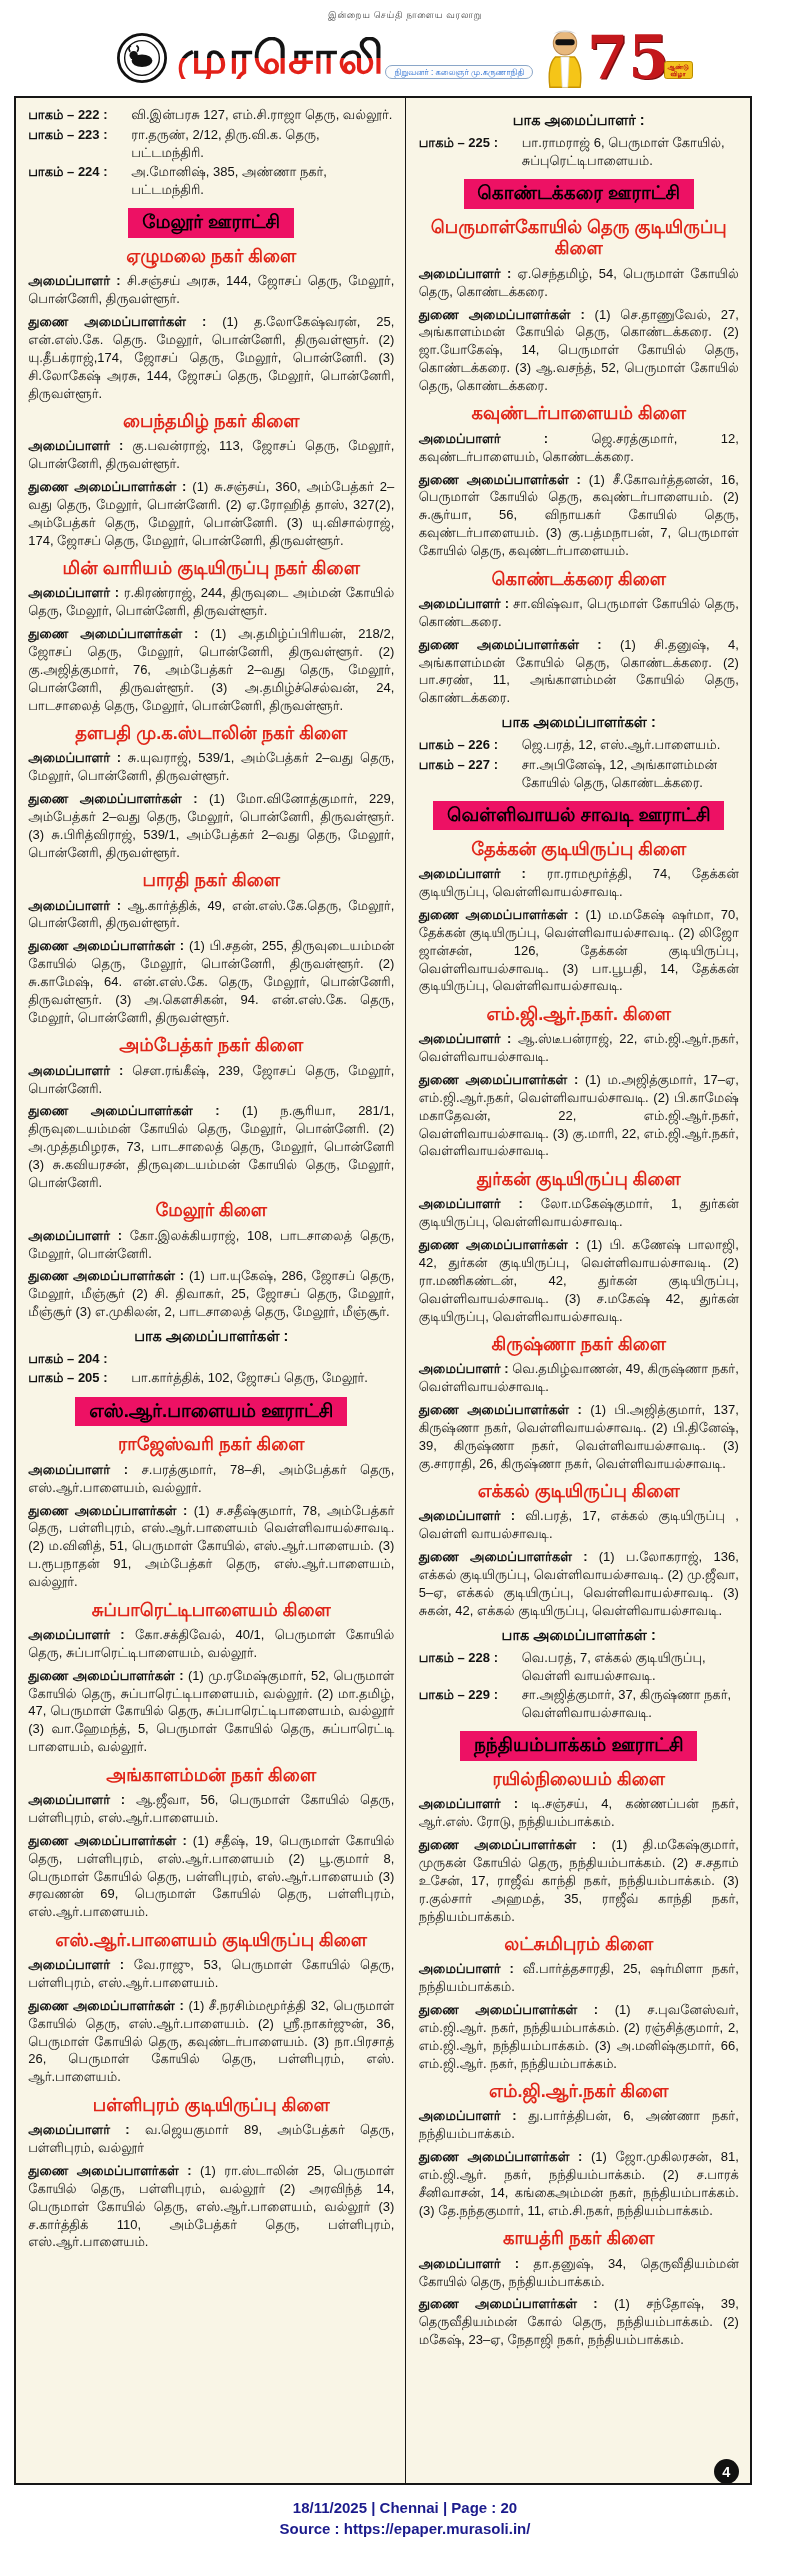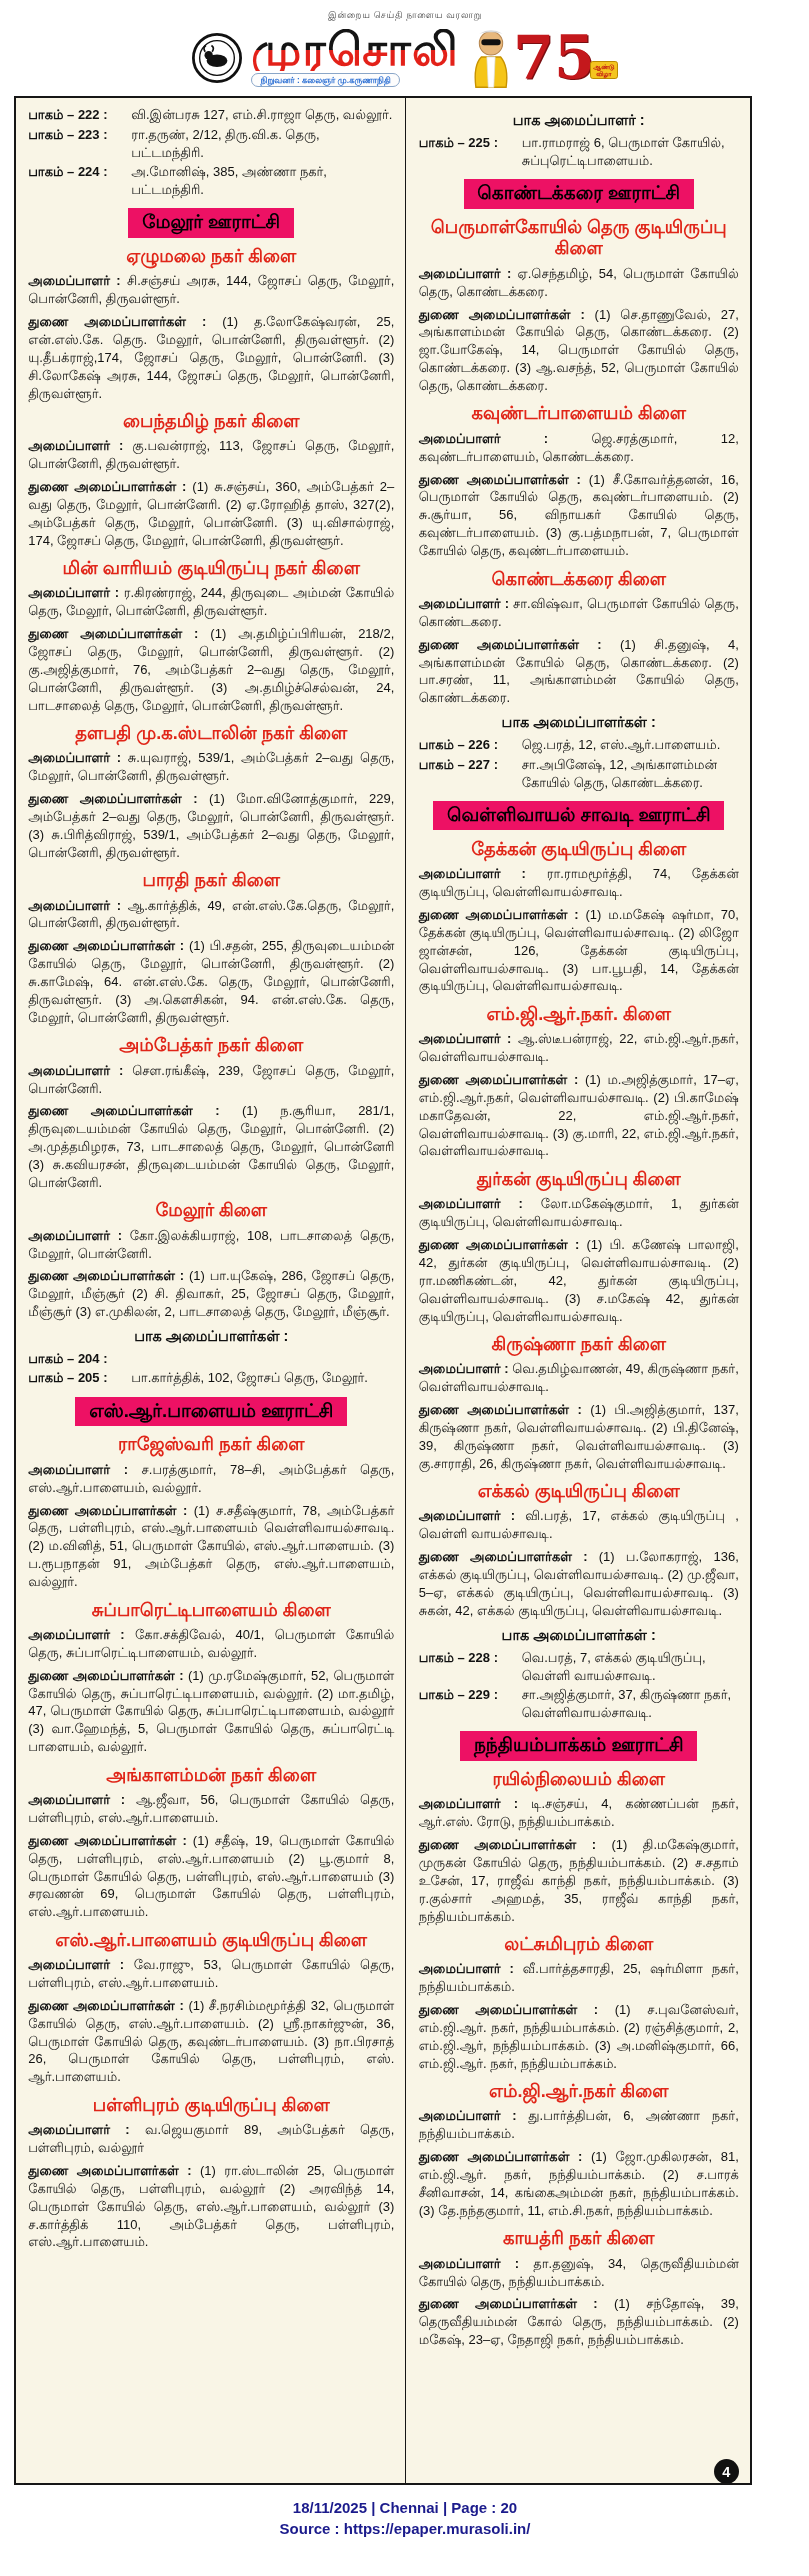--- a/index.html
+++ b/index.html
@@ -7,28 +7,28 @@
   body {
     height:2576px; background:#ffffff; overflow:hidden;
     font-family:"Liberation Sans", sans-serif; color:#111;
   }
 
   
   .masthead { height:96px; position:relative; background:#fff; text-align:center; }
   .tagline { padding-top:10px; font-size:9px; color:#444; letter-spacing:0.7px; }
   .mast-row { display:flex; justify-content:center; align-items:center; gap:9.6px; height:74px; }
   .emblem { width:50px; height:50px; }
-  .title-block { display:flex; flex-direction:column; align-items:flex-start; }
+  .title-block { display:flex; flex-direction:row; align-items:flex-end; }
   .paper-title {
     font-size:45px; font-weight:bold; line-height:.95; letter-spacing:1.4px;
     background:linear-gradient(180deg,#141414 0 50%,#e32119 50% 100%);
     -webkit-background-clip:text; background-clip:text; color:transparent;
   }
   .ribbon {
-    margin-top:1.4px; font-size:8.3px; font-weight:bold; color:#2b6fd4;
+    margin-top:1.4px; font-size:8.3px; font-weight:normal; color:#2b6fd4;
     border:1.4px solid #8aa6c8; border-radius:8.3px; padding:0.7px 8.3px; background:#fdfdfd;
   }
   .anniv { display:flex; align-items:center; }
   .anniv-num {
     font-family:"DejaVu Serif", serif; font-size:59px; font-weight:bold; line-height:.9;
     color:#c4181c; text-shadow:1.4px 1.4px 0 #7a0d10;
   }
   .anniv-badge {
     margin-left:-5.5px; margin-top:23.4px; background:#f4c520; border:0.7px solid #b98b00;
     border-radius:2.8px; font-size:6.2px; font-weight:bold; color:#c01212;

